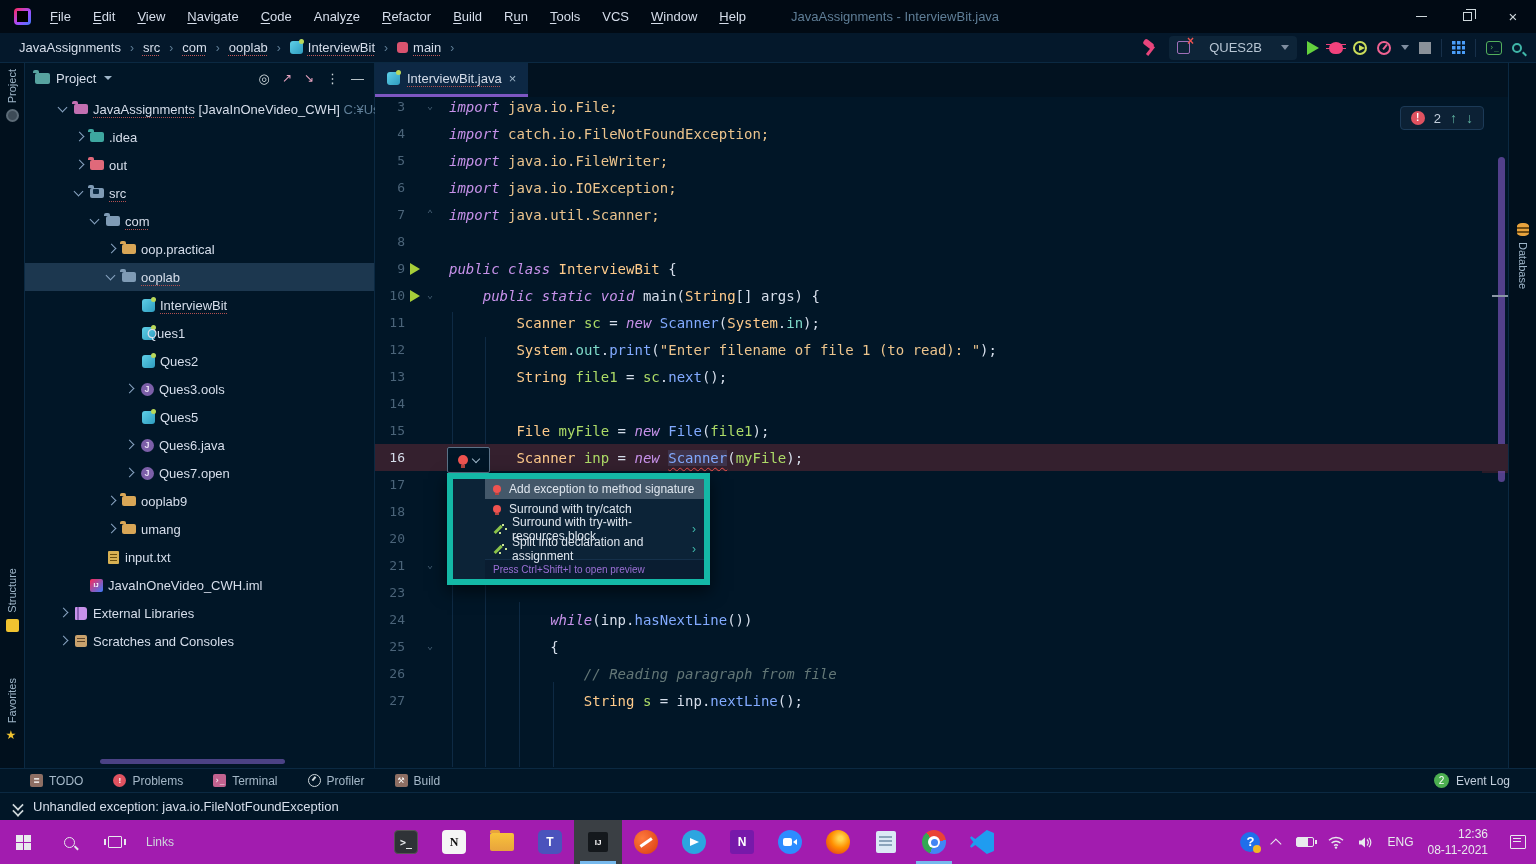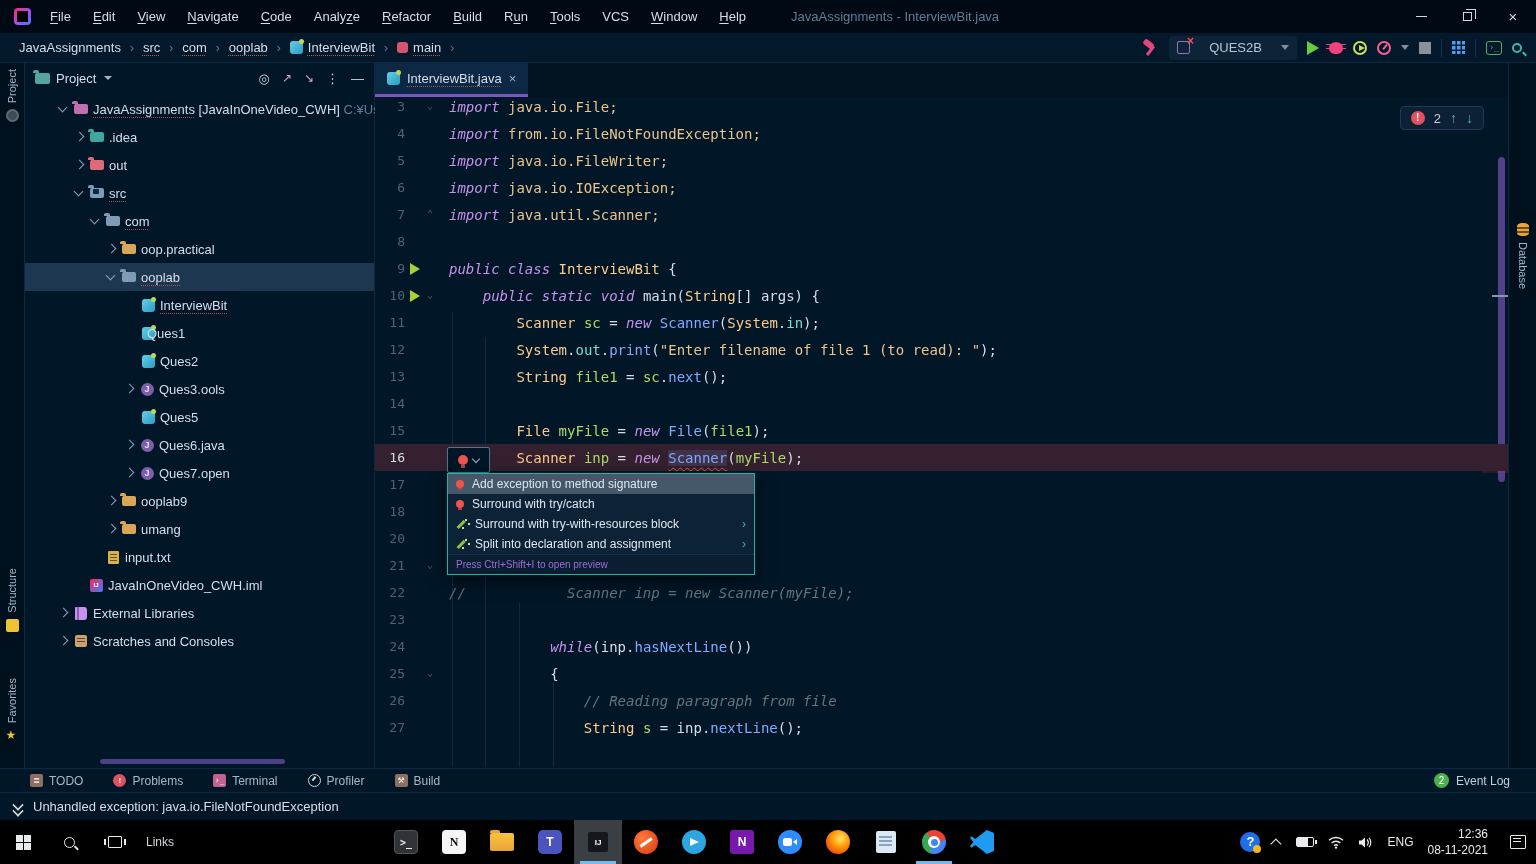--- a/index.html
+++ b/index.html
@@ -141,21 +141,21 @@
   #err-widget { position:absolute; top:9px; right:24px; height:24px; display:flex; align-items:center; gap:9px; background:#0c2135; border:1px solid #1c3a57; border-radius:4px; padding:0 10px; z-index:5; }
   .err-circle { width:14px; height:14px; border-radius:50%; background:#e05260; color:#fff; font-size:10px; font-weight:bold; text-align:center; line-height:14px; }
   #err-count { color:#c3cfdd; }
   .nav-arrow { color:#5fb3a1; font-size:14px; }
 
   #bulb-box { position:absolute; left:72px; top:350px; width:43px; height:26px; border:1px solid #5a7287; border-radius:2px; display:flex; align-items:center; justify-content:center; gap:5px; z-index:6; background:#011627; }
   .bulb { width:10px; height:10px; border-radius:50%; background:#ef5350; position:relative; }
   .bulb::after { content:""; position:absolute; left:3px; top:10px; width:4px; height:3px; background:#b5443f; }
   .bulb-chev { width:6px; height:6px; border-right:1.5px solid #9fb6c9; border-bottom:1.5px solid #9fb6c9; transform:rotate(45deg); margin-top:-3px; }
 
-  #intent-popup { position:absolute; left:72px; top:376px; width:308px; background:#0c2337; border:1px solid #14b8a6; box-shadow:0 6px 16px rgba(0,0,0,.6); z-index:7; }
+  #intent-popup { position:absolute; left:72px; top:376px; width:263px; background:#0c2337; border:6px solid #14b8a6; box-shadow:0 6px 16px rgba(0,0,0,.6); z-index:7;padding-left:32px; }
   .pitem { height:20px; display:flex; align-items:center; gap:8px; padding:0 8px; font-size:12px; color:#dfe6ee; }
   .pitem.selected { background:#44586a; }
   .pitem .sub { margin-left:auto; color:#3fb6a8; font-size:12px; }
   .bulb-sm { width:8px; height:8px; border-radius:50%; background:#ef5350; position:relative; flex:none; }
   .bulb-sm::after { content:""; position:absolute; left:2px; top:8px; width:4px; height:2px; background:#b5443f; }
   .wand { width:11px; height:11px; position:relative; flex:none; }
   .wand::before { content:""; position:absolute; left:0; top:4px; width:10px; height:2.5px; background:#8bc34a; transform:rotate(-45deg); }
   .wand::after { content:""; position:absolute; right:0; top:0; width:2px; height:2px; background:#cde498; box-shadow:-3px 8px 0 #cde498, 3px 4px 0 #cde498; }
   .pfooter { height:20px; background:#0a1d31; border-top:1px solid #15304a; color:#9c6fd6; font-size:10px; display:flex; align-items:center; padding:0 8px; }
 
@@ -185,21 +185,21 @@
   #status-msg { color:#d6deeb; }
   #status-right { margin-left:auto; display:flex; align-items:center; gap:18px; margin-right:14px; color:#a8b9cc; }
   .ico-lock { width:10px; height:8px; background:#a8b9cc; border-radius:1px; position:relative; margin-top:5px; }
   .ico-lock::before { content:""; position:absolute; left:-3px; top:-6px; width:6px; height:6px; border:1.5px solid #a8b9cc; border-bottom:none; border-radius:4px 4px 0 0; }
   .ico-cloud { width:16px; height:9px; background:#a8b9cc; border-radius:6px; position:relative; margin-top:3px; }
   .ico-cloud::before { content:""; position:absolute; left:3px; top:-4px; width:8px; height:8px; background:#a8b9cc; border-radius:50%; }
   #theme-name { color:#eef3f8; font-weight:bold; }
   #theme-dot { width:14px; height:14px; border-radius:50%; background:#9c6bd3; }
 
   
-  #taskbar { position:absolute; left:0; top:820px; width:1536px; height:44px; background:#000000; display:flex; align-items:center; }
+  #taskbar { position:absolute; left:0; top:820px; width:1536px; height:44px; background:#a21caf; display:flex; align-items:center; }
   .tb-btn { width:46px; height:44px; display:flex; align-items:center; justify-content:center; }
   .win-logo { width:15px; height:15px; background:
      linear-gradient(#e8eaed,#e8eaed) 0 0/7px 7px,
      linear-gradient(#e8eaed,#e8eaed) 8px 0/7px 7px,
      linear-gradient(#e8eaed,#e8eaed) 0 8px/7px 7px,
      linear-gradient(#e8eaed,#e8eaed) 8px 8px/7px 7px; background-repeat:no-repeat; }
   .tb-search { width:11px; height:11px; border:1.5px solid #e8eaed; border-radius:50%; position:relative; }
   .tb-search::after { content:""; position:absolute; left:9px; top:9px; width:5px; height:1.5px; background:#e8eaed; transform:rotate(45deg); }
   .tb-taskview { width:14px; height:12px; border:1.5px solid #e8eaed; border-radius:1px; position:relative; }
   .tb-taskview::before { content:""; position:absolute; left:-5px; top:2px; width:2px; height:6px; background:#e8eaed; }
@@ -506,38 +506,37 @@
           <span class="etab-close">×</span>
         </div>
       </div>
       <div id="codearea">
         <div class="iguide" style="left:77px; top:215px; height:455px;"></div>
         <div class="iguide" style="left:110px; top:240px; height:430px;"></div>
         <div class="iguide" style="left:144px; top:505px; height:165px;"></div>
         <div class="iguide" style="left:178px; top:585px; height:85px;"></div>
         <div id="lines">
             <div class="cline"><div class="ln-num">3</div><div class="ln-run"></div><div class="ln-fold"><span>⌄</span></div><div class="ln-code"><span class="tk-kw">import</span><span class="tk-imp"> java.io.File;</span></div></div>
-            <div class="cline"><div class="ln-num">4</div><div class="ln-run"></div><div class="ln-fold"></div><div class="ln-code"><span class="tk-kw">import</span><span class="tk-imp"> from.io.FileNotFoundException;</span></div></div>
+            <div class="cline"><div class="ln-num">4</div><div class="ln-run"></div><div class="ln-fold"></div><div class="ln-code"><span class="tk-kw">import</span><span class="tk-imp"> catch.io.FileNotFoundException;</span></div></div>
             <div class="cline"><div class="ln-num">5</div><div class="ln-run"></div><div class="ln-fold"></div><div class="ln-code"><span class="tk-kw">import</span><span class="tk-imp"> java.io.FileWriter;</span></div></div>
             <div class="cline"><div class="ln-num">6</div><div class="ln-run"></div><div class="ln-fold"></div><div class="ln-code"><span class="tk-kw">import</span><span class="tk-imp"> java.io.IOException;</span></div></div>
             <div class="cline"><div class="ln-num">7</div><div class="ln-run"></div><div class="ln-fold"><span>⌃</span></div><div class="ln-code"><span class="tk-kw">import</span><span class="tk-imp"> java.util.Scanner;</span></div></div>
             <div class="cline"><div class="ln-num">8</div><div class="ln-run"></div><div class="ln-fold"></div><div class="ln-code"></div></div>
             <div class="cline"><div class="ln-num">9</div><div class="ln-run"><div class="runarrow"></div></div><div class="ln-fold"></div><div class="ln-code"><span class="tk-kw">public class </span><span class="tk-cls">InterviewBit</span><span class="tk-pln"> {</span></div></div>
             <div class="cline"><div class="ln-num">10</div><div class="ln-run"><div class="runarrow"></div></div><div class="ln-fold"><span>⌄</span></div><div class="ln-code"><span class="tk-pln">    </span><span class="tk-kw">public static void </span><span class="tk-pln">main(</span><span class="tk-cls">String</span><span class="tk-pln">[] args) {</span></div></div>
             <div class="cline"><div class="ln-num">11</div><div class="ln-run"></div><div class="ln-fold"></div><div class="ln-code"><span class="tk-pln">        </span><span class="tk-cls">Scanner</span><span class="tk-pln"> </span><span class="tk-var">sc</span><span class="tk-pln"> = </span><span class="tk-kw">new</span><span class="tk-pln"> </span><span class="tk-mth">Scanner</span><span class="tk-pln">(</span><span class="tk-cls">System</span><span class="tk-pln">.</span><span class="tk-fld">in</span><span class="tk-pln">);</span></div></div>
             <div class="cline"><div class="ln-num">12</div><div class="ln-run"></div><div class="ln-fold"></div><div class="ln-code"><span class="tk-pln">        </span><span class="tk-cls">System</span><span class="tk-pln">.</span><span class="tk-fld">out</span><span class="tk-pln">.</span><span class="tk-mth">print</span><span class="tk-pln">(</span><span class="tk-str">"Enter filename of file 1 (to read): "</span><span class="tk-pln">);</span></div></div>
             <div class="cline"><div class="ln-num">13</div><div class="ln-run"></div><div class="ln-fold"></div><div class="ln-code"><span class="tk-pln">        </span><span class="tk-cls">String</span><span class="tk-pln"> </span><span class="tk-var">file1</span><span class="tk-pln"> = </span><span class="tk-var">sc</span><span class="tk-pln">.</span><span class="tk-mth">next</span><span class="tk-pln">();</span></div></div>
             <div class="cline"><div class="ln-num">14</div><div class="ln-run"></div><div class="ln-fold"></div><div class="ln-code"></div></div>
             <div class="cline"><div class="ln-num">15</div><div class="ln-run"></div><div class="ln-fold"></div><div class="ln-code"><span class="tk-pln">        </span><span class="tk-cls">File</span><span class="tk-pln"> </span><span class="tk-var">myFile</span><span class="tk-pln"> = </span><span class="tk-kw">new</span><span class="tk-pln"> </span><span class="tk-mth">File</span><span class="tk-pln">(</span><span class="tk-var">file1</span><span class="tk-pln">);</span></div></div>
             <div class="cline hl"><div class="ln-num">16</div><div class="ln-run"></div><div class="ln-fold"></div><div class="ln-code"><span class="tk-pln">        </span><span class="tk-cls">Scanner</span><span class="tk-pln"> </span><span class="tk-var">inp</span><span class="tk-pln"> = </span><span class="tk-kw">new</span><span class="tk-pln"> </span><span class="tk-errlink">Scanner</span><span class="tk-pln">(</span><span class="tk-var">myFile</span><span class="tk-pln">);</span></div></div>
             <div class="cline"><div class="ln-num">17</div><div class="ln-run"></div><div class="ln-fold"></div><div class="ln-code"></div></div>
             <div class="cline"><div class="ln-num">18</div><div class="ln-run"></div><div class="ln-fold"></div><div class="ln-code"></div></div>
             <div class="cline"><div class="ln-num">20</div><div class="ln-run"></div><div class="ln-fold"></div><div class="ln-code"></div></div>
             <div class="cline"><div class="ln-num">21</div><div class="ln-run"></div><div class="ln-fold"><span>⌄</span></div><div class="ln-code"><span class="tk-pln">        </span><span class="tk-kw">try</span><span class="tk-pln"> {</span></div></div>
-            <div class="cline"><div class="ln-num">22</div><div class="ln-run"></div><div class="ln-fold"></div><div class="ln-code"><span class="tk-cmt">//            Scanner inp = new Scanner(myFile);</span></div></div>
             <div class="cline"><div class="ln-num">23</div><div class="ln-run"></div><div class="ln-fold"></div><div class="ln-code"></div></div>
             <div class="cline"><div class="ln-num">24</div><div class="ln-run"></div><div class="ln-fold"></div><div class="ln-code"><span class="tk-pln">            </span><span class="tk-kw">while</span><span class="tk-pln">(inp.</span><span class="tk-mth">hasNextLine</span><span class="tk-pln">())</span></div></div>
             <div class="cline"><div class="ln-num">25</div><div class="ln-run"></div><div class="ln-fold"><span>⌄</span></div><div class="ln-code"><span class="tk-pln">            {</span></div></div>
             <div class="cline"><div class="ln-num">26</div><div class="ln-run"></div><div class="ln-fold"></div><div class="ln-code"><span class="tk-pln">                </span><span class="tk-cmt">// Reading paragraph from file</span></div></div>
             <div class="cline"><div class="ln-num">27</div><div class="ln-run"></div><div class="ln-fold"></div><div class="ln-code"><span class="tk-pln">                </span><span class="tk-cls">String</span><span class="tk-pln"> </span><span class="tk-var">s</span><span class="tk-pln"> = </span><span class="tk-pln">inp.</span><span class="tk-mth">nextLine</span><span class="tk-pln">();</span></div></div>
           </div>
 
         <div id="err-widget">
           <div class="err-circle">!</div>
           <span id="err-count">2</span>

